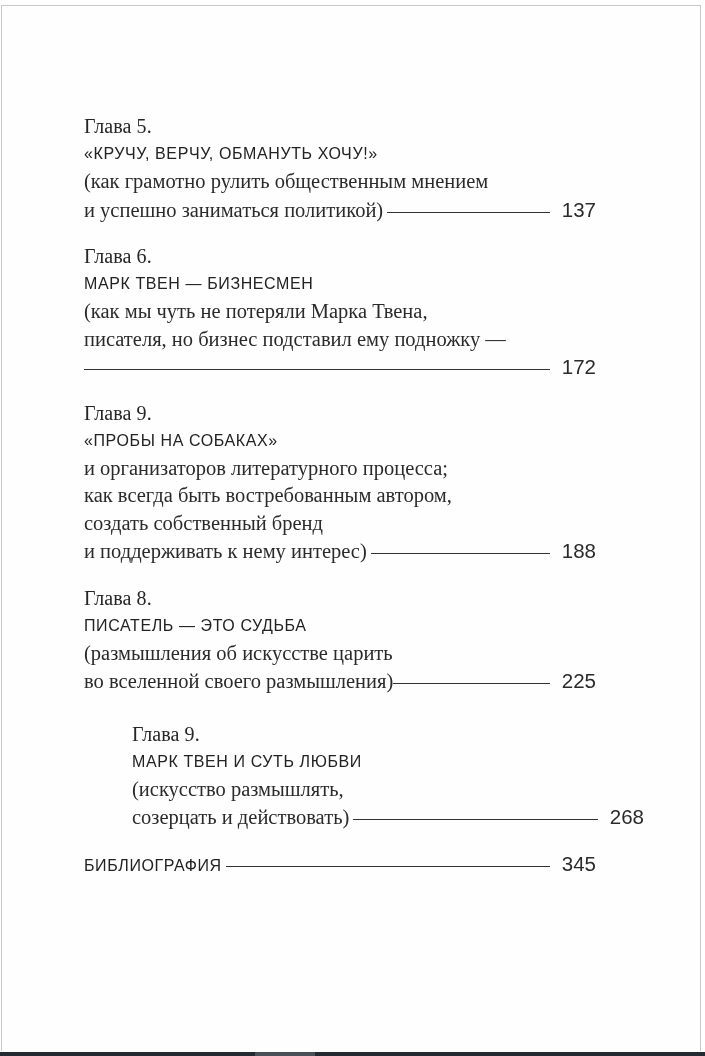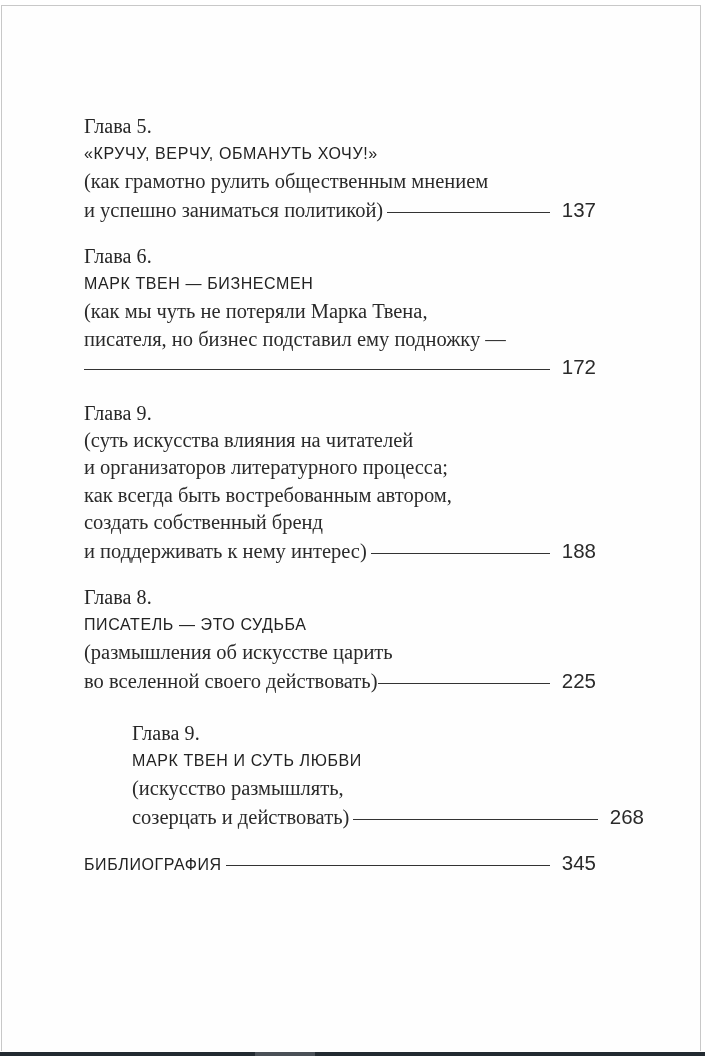--- a/index.html
+++ b/index.html
@@ -134,37 +134,37 @@
     <div class="desc-line">(как мы чуть не потеряли Марка Твена,</div>
     <div class="desc-line">писателя, но бизнес подставил ему подножку —</div>
     <div class="desc-line last-line">
       <span class="leader tight"></span>
       <span class="page-num">172</span>
     </div>
   </div>
 
   <div class="entry">
     <div class="chapter-label">Глава 9.</div>
-    <div class="desc-line">(суть искусства влияния на читателей</div>
+    <div class="chapter-title">«ПРОБЫ НА СОБАКАХ»</div>
     <div class="desc-line">и организаторов литературного процесса;</div>
     <div class="desc-line">как всегда быть востребованным автором,</div>
     <div class="desc-line">создать собственный бренд</div>
     <div class="desc-line last-line">
       <span class="text">и поддерживать к нему интерес)</span>
       <span class="leader"></span>
       <span class="page-num">188</span>
     </div>
   </div>
 
   <div class="entry ch8">
     <div class="chapter-label">Глава 8.</div>
     <div class="chapter-title">ПИСАТЕЛЬ — ЭТО СУДЬБА</div>
     <div class="desc-line">(размышления об искусстве царить</div>
     <div class="desc-line last-line">
-      <span class="text">во вселенной своего действовать)</span>
+      <span class="text">во вселенной своего размышления)</span>
       <span class="leader tight"></span>
       <span class="page-num">225</span>
     </div>
   </div>
 
   <div class="entry ch9">
     <div class="chapter-label">Глава 9.</div>
     <div class="chapter-title">МАРК ТВЕН И СУТЬ ЛЮБВИ</div>
     <div class="desc-line">(искусство размышлять,</div>
     <div class="desc-line last-line">

